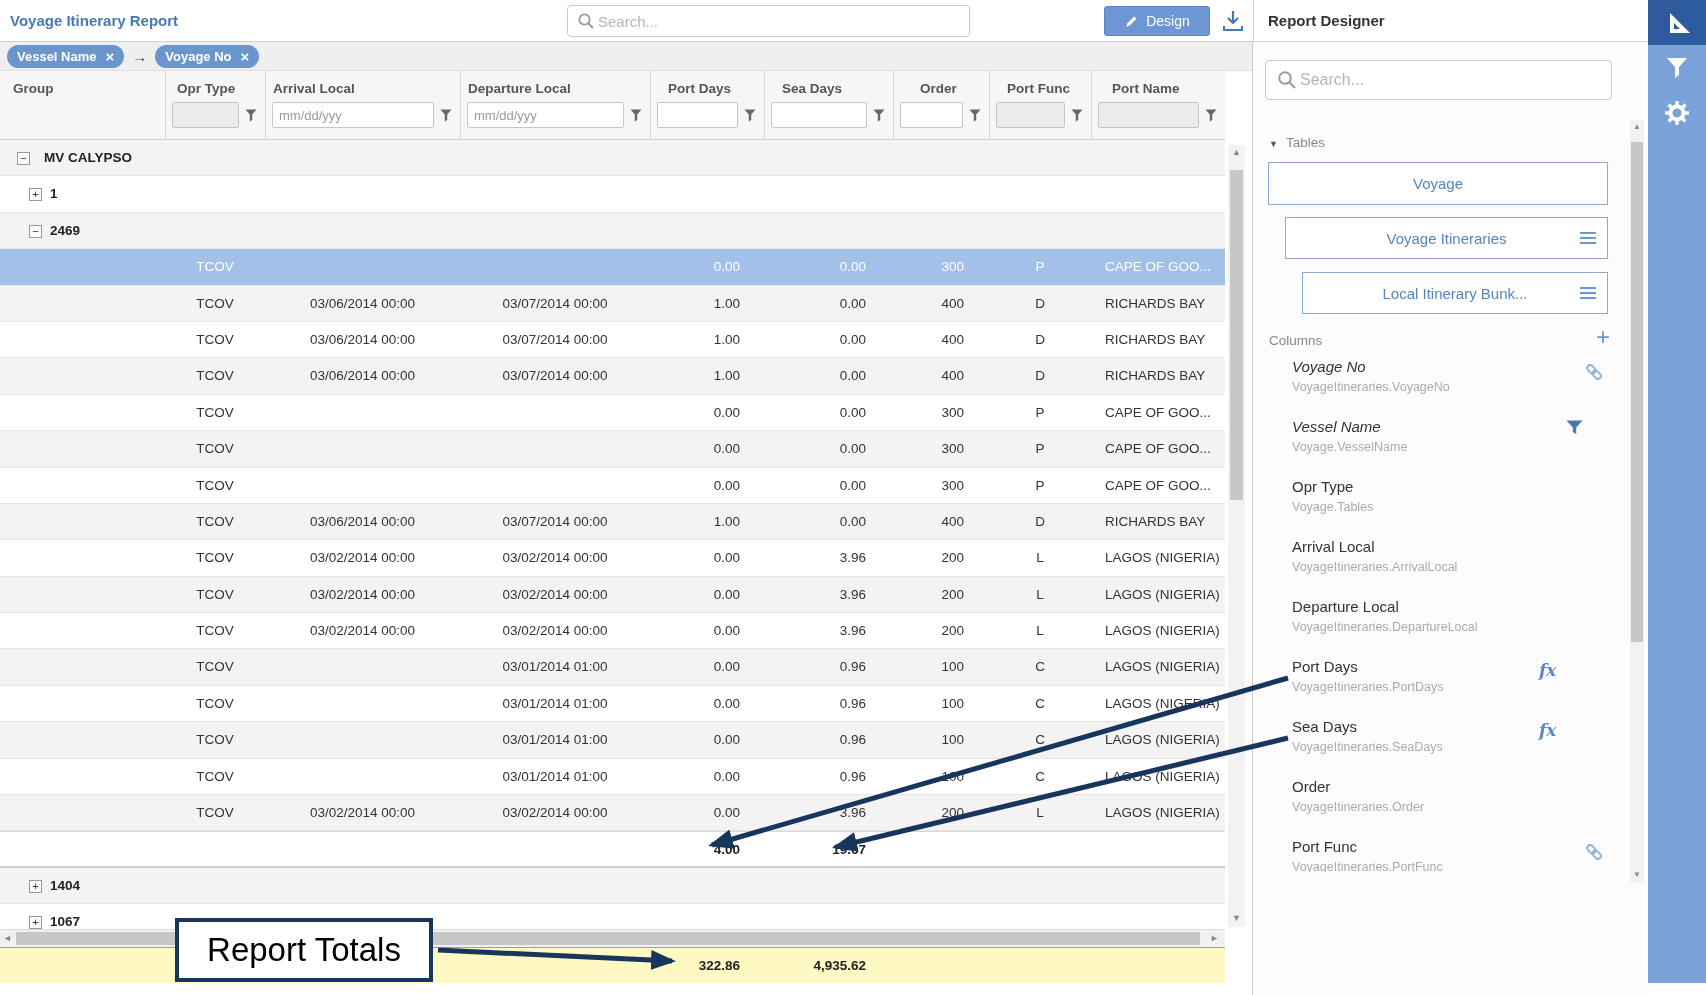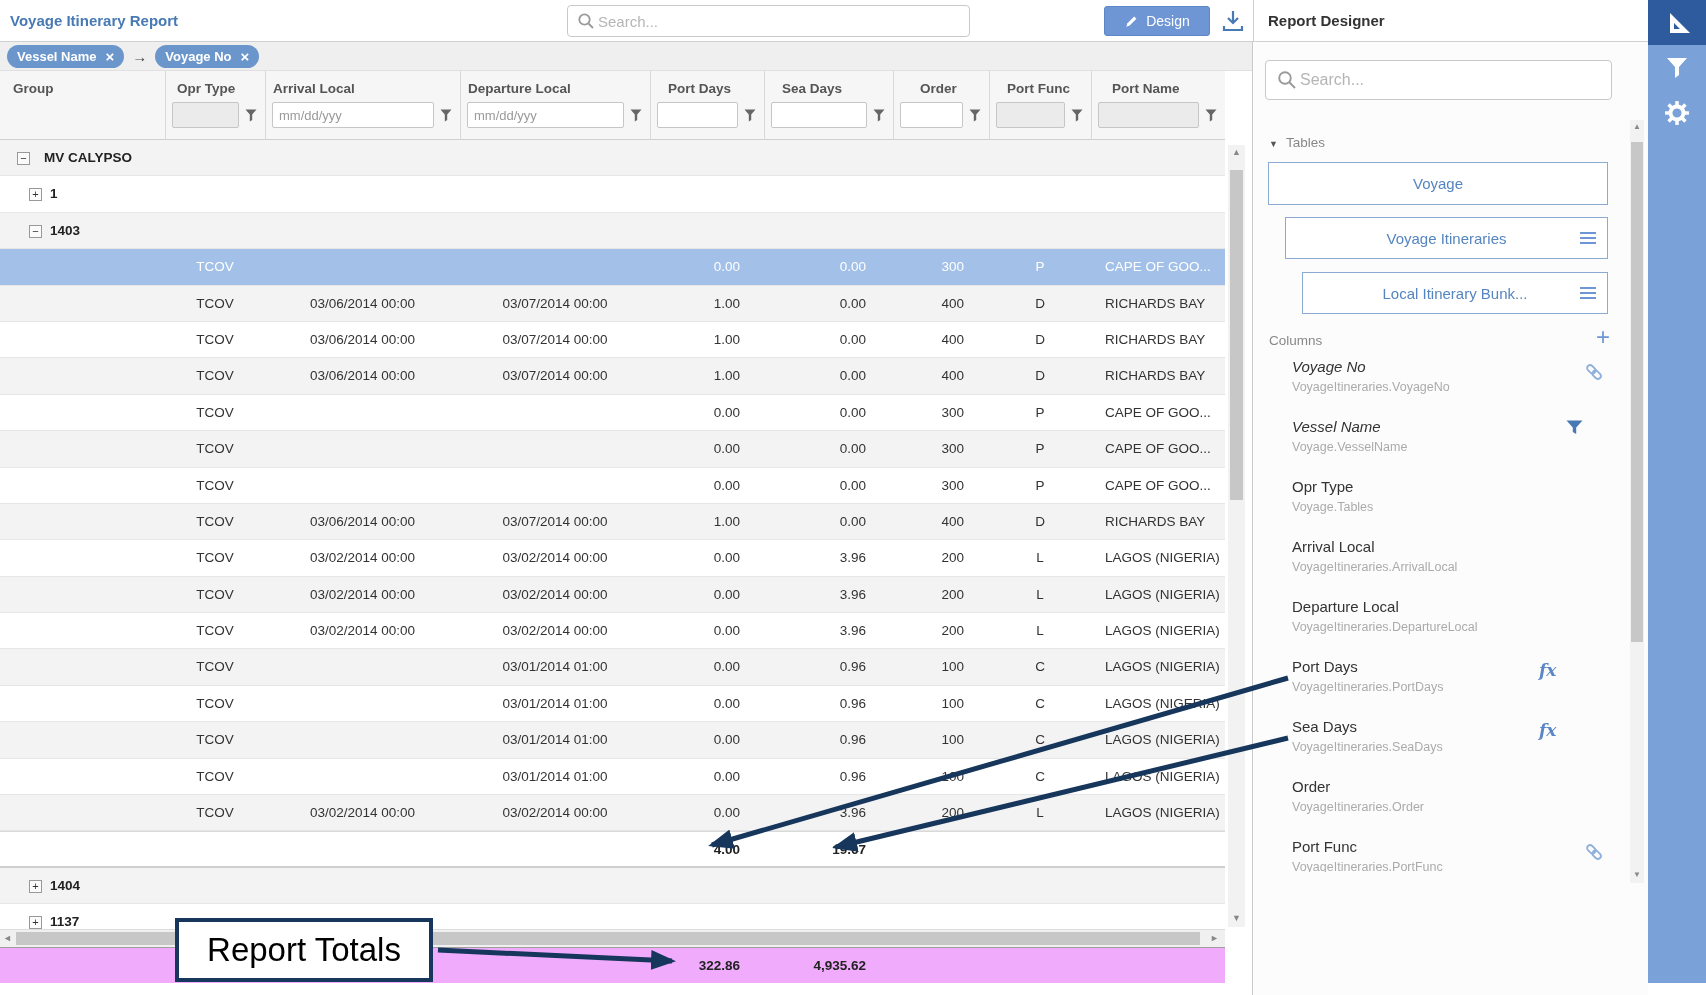--- a/index.html
+++ b/index.html
@@ -58,21 +58,21 @@
   .gname{position:absolute;top:0;height:36.4px;line-height:36.4px;font-size:13.5px;font-weight:bold;color:#222;}
 
   .hscroll{position:absolute;left:0;top:887px;width:1225px;height:18px;background:#f0f0f0;
            border-top:1px solid #ddd;}
   .hscroll .thumb{position:absolute;left:16px;top:2px;width:1184px;height:13px;background:#c7c7c7;}
   .hscroll .arr{position:absolute;top:3px;font-size:9px;color:#888;cursor:pointer;}
   .vscroll{position:absolute;left:1228px;top:103px;width:17px;height:782px;background:#f2f2f2;}
   .vscroll .thumb{position:absolute;left:2px;top:25px;width:13px;height:330px;background:#c7c7c7;}
   .vscroll .arr{position:absolute;left:4px;font-size:9px;color:#888;cursor:pointer;}
 
-  .totals-row{position:absolute;left:0;top:905px;width:1225px;height:36px;background:#f0abfc;
+  .totals-row{position:absolute;left:0;top:905px;width:1225px;height:36px;background:#fef9c3;
               border-top:1px solid #9e9e9e;}
   .totals-row span{position:absolute;top:0;height:36px;line-height:36px;font-size:13.5px;
                    font-weight:bold;color:#222;text-align:right;}
   .tot-pd{left:650px;width:114px;padding-right:24px;}
   .tot-sd{left:764px;width:129px;padding-right:27px;}
 
   
   .designer{position:absolute;left:1254px;top:42px;width:394px;height:953px;background:#fcfcfc;}
   .d-search{position:absolute;left:11px;top:18px;width:347px;height:40px;border:1px solid #c9c9c9;
             border-radius:4px;background:#fff;display:flex;align-items:center;padding:0 10px;}
@@ -207,21 +207,21 @@
         <div class="grow shade">
           <div class="expander" style="left: 17px;">−</div>
           <div class="gname" style="left: 44px;">MV CALYPSO</div>
         </div>
         <div class="grow">
           <div class="expander" style="left: 29px;">+</div>
           <div class="gname" style="left: 50px;">1</div>
         </div>
         <div class="grow shade">
           <div class="expander" style="left: 29px;">−</div>
-          <div class="gname" style="left: 50px;">1403</div>
+          <div class="gname" style="left: 50px;">2469</div>
         </div>
         <div class="grow sel">
           <div class="gcell" style="left: 165px; width: 100px; text-align: center;">TCOV</div>
           <div class="gcell" style="left: 650px; width: 114px; text-align: right; padding-right: 24px;">0.00</div>
           <div class="gcell" style="left: 764px; width: 129px; text-align: right; padding-right: 27px;">0.00</div>
           <div class="gcell" style="left: 893px; width: 96px; text-align: right; padding-right: 25px;">300</div>
           <div class="gcell" style="left: 989px; width: 102px; text-align: center;">P</div>
           <div class="gcell" style="left: 1091px; width: 134px; text-align: left; padding-left: 14px;">CAPE OF GOO...</div>
         </div>
         <div class="grow shade">
@@ -367,21 +367,21 @@
         <div class="grow subtotal">
           <div class="gcell bold" style="left: 650px; width: 114px; text-align: right; padding-right: 24px;">4.00</div>
           <div class="gcell bold" style="left: 764px; width: 129px; text-align: right; padding-right: 27px;">19.67</div>
         </div>
         <div class="grow shade">
           <div class="expander" style="left: 29px;">+</div>
           <div class="gname" style="left: 50px;">1404</div>
         </div>
         <div class="grow">
           <div class="expander" style="left: 29px;">+</div>
-          <div class="gname" style="left: 50px;">1137</div>
+          <div class="gname" style="left: 50px;">1067</div>
         </div>
       </div>
 
     <div class="hscroll">
       <span class="arr" style="left:3px;">◄</span>
       <div class="thumb"></div>
       <span class="arr" style="left:1210px;">►</span>
     </div>
 
     <div class="totals-row">

